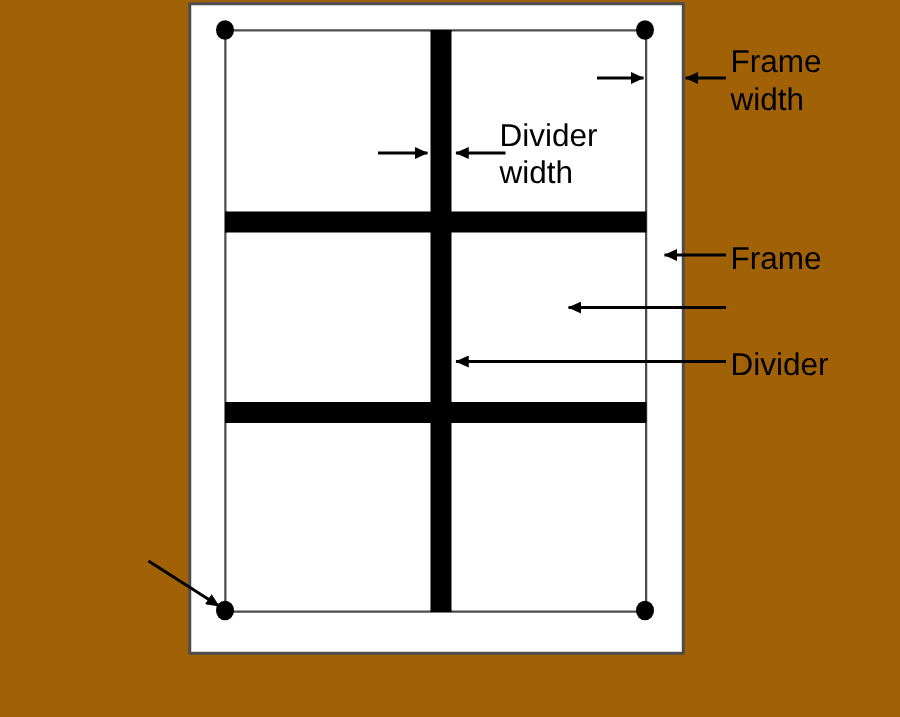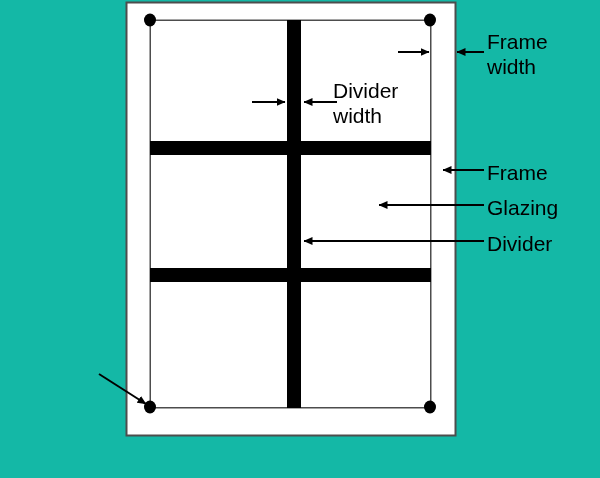--- a/index.html
+++ b/index.html
@@ -12,21 +12,21 @@
     width: 600px;
     height: 478px;
     font-family: "Liberation Sans", sans-serif;
     color: #000000;
     overflow: hidden;
   }
   #diagram-root {
     position: relative;
     width: 600px;
     height: 478px;
-    background: #14b8a6;
+    background: #a16207;
   }
   #diagram-svg {
     position: absolute;
     left: 0;
     top: 0;
     width: 600px;
     height: 478px;
   }
   .lbl {
     position: absolute;
@@ -92,18 +92,17 @@
   </svg>
 
   <div class="lbl" id="label-frame-width">Frame
 width</div>
 
   <div class="lbl" id="label-divider-width">Divider
 width</div>
 
   <div class="lbl" id="label-frame">Frame</div>
 
-  <div class="lbl" id="label-glazing">Glazing</div>
 
   <div class="lbl" id="label-divider">Divider</div>
 
 
 </div>
 
 </body></html>

